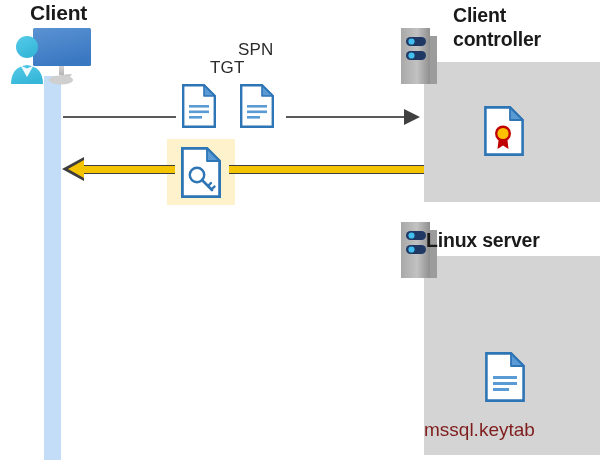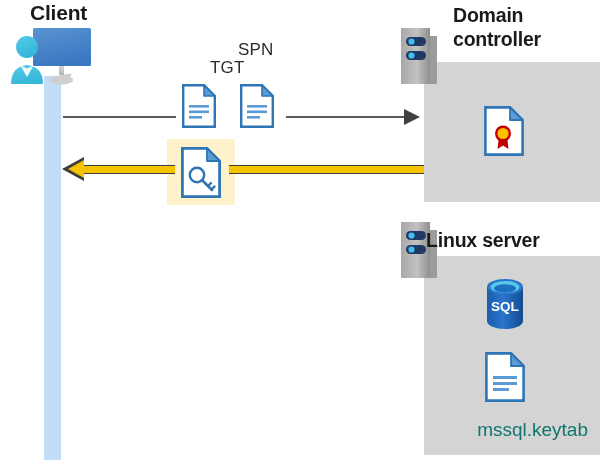--- a/index.html
+++ b/index.html
@@ -135,24 +135,24 @@
 
   
   #cert-doc { left: 484px; top: 106px; width: 40px; height: 50px; }
 
   
   #sql-icon    { left: 484px; top: 278px; width: 42px; height: 52px; }
   #keytab-doc  { left: 485px; top: 352px; width: 40px; height: 50px; }
   #keytab-label {
     left: 424px; top: 419px;
     width: 164px;
-    text-align: right;
+    text-align: left;
     font-family: "Liberation Sans", sans-serif;
     font-size: 19px;
-    color: #0f766e;
+    color: #7f1d1d;
   }
 </style>
 </head>
 <body>
 
 <div id="canvas">
 
   <div class="abs" id="client-lifeline"></div>
 
   <div class="abs title" id="client-title">Client</div>
@@ -247,21 +247,21 @@
       </defs>
       <rect x="0" y="0" width="29" height="56" fill="url(#rackGrad)"></rect>
       <rect x="29" y="8" width="7" height="48" fill="#9c9c9c"></rect>
       <rect x="5" y="9" width="20" height="9" rx="4.5" fill="#1f3864"></rect>
       <circle cx="10.5" cy="13.5" r="3.1" fill="#41c0f0"></circle>
       <rect x="5" y="23" width="20" height="9" rx="4.5" fill="#1f3864"></rect>
       <circle cx="10.5" cy="27.5" r="3.1" fill="#41c0f0"></circle>
     </svg>
   </div>
 
-  <div class="abs title" id="dc-title">Domain controller</div>
+  <div class="abs title" id="dc-title">Client controller</div>
 
   <div class="abs" id="cert-doc">
     <svg viewBox="0 0 40 50" width="40" height="50" xmlns="http://www.w3.org/2000/svg">
       <path d="M1.4 1.4 H26 L38.6 14 V48.6 H1.4 Z" fill="#ffffff" stroke="#2e75b6" stroke-width="2.6"></path>
       <path d="M26 1.4 L38.6 14 H26 Z" fill="#5b9bd5" stroke="#2e75b6" stroke-width="1.8" stroke-linejoin="round"></path>
 
       <path d="M15 30 L13.5 43 L19 39.5 L24.5 43 L23 30 Z" fill="#c00000"></path>
 
       <circle cx="19" cy="27.5" r="8" fill="#c00000"></circle>
       <circle cx="19" cy="27.5" r="5.6" fill="#ffc000"></circle>
@@ -276,36 +276,20 @@
       <rect x="29" y="8" width="7" height="48" fill="#9c9c9c"></rect>
       <rect x="5" y="9" width="20" height="9" rx="4.5" fill="#1f3864"></rect>
       <circle cx="10.5" cy="13.5" r="3.1" fill="#41c0f0"></circle>
       <rect x="5" y="23" width="20" height="9" rx="4.5" fill="#1f3864"></rect>
       <circle cx="10.5" cy="27.5" r="3.1" fill="#41c0f0"></circle>
     </svg>
   </div>
 
   <div class="abs title" id="linux-title">Linux server</div>
 
-  <div class="abs" id="sql-icon">
-    <svg viewBox="0 0 42 52" width="42" height="52" xmlns="http://www.w3.org/2000/svg">
-      <defs>
-        <linearGradient id="dbBody" x1="0" y1="0" x2="1" y2="0">
-          <stop offset="0" stop-color="#1b5fad"></stop>
-          <stop offset="0.45" stop-color="#2a74cb"></stop>
-          <stop offset="1" stop-color="#134c8f"></stop>
-        </linearGradient>
-      </defs>
-      <path d="M3 9 H39 V43 A18 8 0 0 1 3 43 Z" fill="url(#dbBody)"></path>
-      <ellipse cx="21" cy="9" rx="18" ry="8" fill="#2a74cb"></ellipse>
-      <ellipse cx="21" cy="9" rx="14.5" ry="6" fill="#55c8ec"></ellipse>
-      <ellipse cx="21" cy="10.5" rx="11" ry="4.2" fill="#1e6fc0"></ellipse>
-      <text x="21" y="33" text-anchor="middle" font-family="Liberation Sans, sans-serif" font-size="13.5" font-weight="bold" fill="#ffffff">SQL</text>
-    </svg>
-  </div>
 
   <div class="abs" id="keytab-doc">
     <svg viewBox="0 0 40 50" width="40" height="50" xmlns="http://www.w3.org/2000/svg">
       <path d="M1.4 1.4 H26 L38.6 14 V48.6 H1.4 Z" fill="#ffffff" stroke="#2e75b6" stroke-width="2.6"></path>
       <path d="M26 1.4 L38.6 14 H26 Z" fill="#5b9bd5" stroke="#2e75b6" stroke-width="1.8" stroke-linejoin="round"></path>
       <rect x="8" y="24" width="24" height="3" fill="#5b9bd5"></rect>
       <rect x="8" y="30" width="24" height="3" fill="#5b9bd5"></rect>
       <rect x="8" y="36" width="16" height="3" fill="#5b9bd5"></rect>
     </svg>
   </div>

